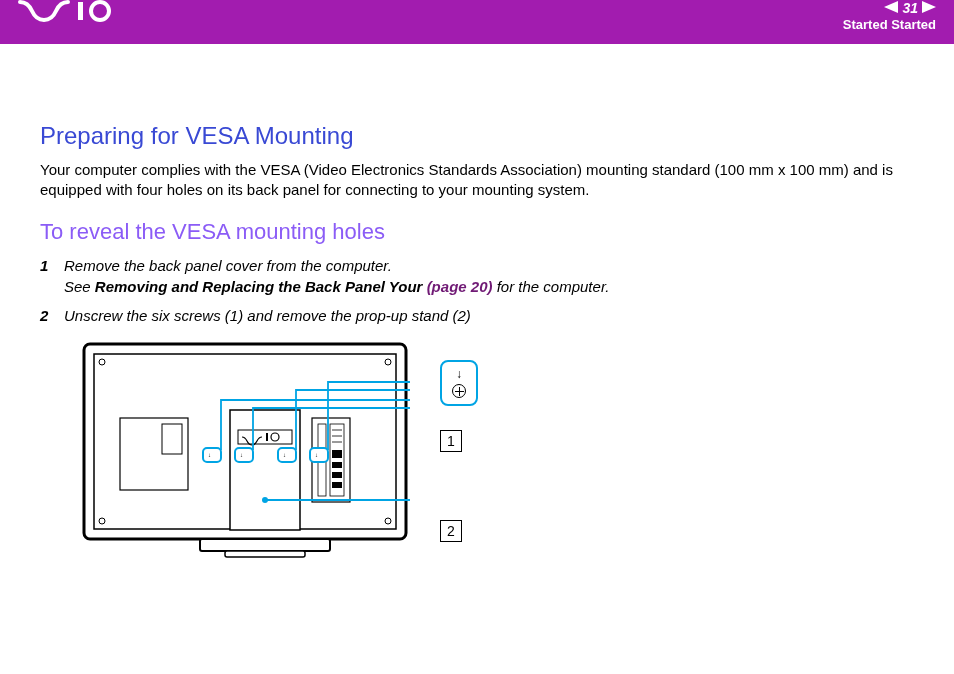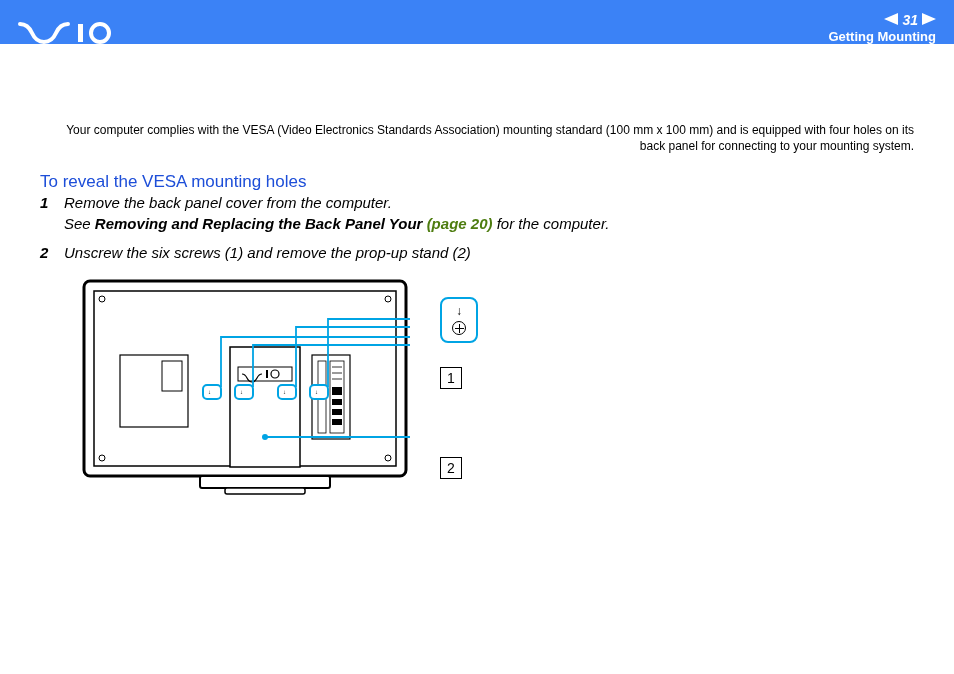--- a/index.html
+++ b/index.html
@@ -5,24 +5,24 @@
   * { margin: 0; padding: 0; box-sizing: border-box; }
   body {
     width: 954px;
     height: 674px;
     font-family: Arial, Helvetica, sans-serif;
     background: #fff;
     color: #000;
     overflow: hidden;
   }
   .header-bar {
-    background: #3b82f6;
+    background: #a21caf;
     height: 44px;
     display: flex;
-    align-items: flex-end;
+    align-items: flex-start;
     justify-content: space-between;
     padding: 0 18px 0 18px;
   }
   .vaio-logo {
     color: #fff;
     display: flex;
     align-items: center;
   }
   .header-right {
     display: flex;
@@ -52,29 +52,29 @@
   .content {
     padding: 78px 40px 0 40px;
   }
   .title {
     color: #3949d4;
     font-size: 24px;
     font-weight: normal;
     margin-bottom: 10px;
   }
   .intro {
-    font-size: 12px;
+    font-size: 15px;
     line-height: 1.35;
     margin-bottom: 18px;
-    text-align: right;
   }
   .subtitle {
-    color: #1d4ed8;
-    font-size: 17px;
+    color: #8b5cf6;
+    font-size: 22px;
     font-weight: normal;
+    margin-bottom: 10px;
   }
   ol.steps {
     list-style: none;
     counter-reset: step;
     padding-left: 0;
   }
   ol.steps > li {
     counter-increment: step;
     display: flex;
     font-size: 15px;
@@ -83,21 +83,21 @@
     font-style: italic;
   }
   ol.steps > li::before {
     content: counter(step);
     font-weight: bold;
     width: 24px;
     flex-shrink: 0;
   }
   .step-body { flex: 1; }
   .bold { font-weight: bold; }
-  .link { color: #4d7c0f; font-weight: bold; }
+  .link { color: #701a75; font-weight: bold; }
   .figure-area {
     margin-top: 14px;
     margin-left: 40px;
     display: flex;
     align-items: flex-start;
     gap: 30px;
   }
   .monitor-svg { display: block; }
   .callouts {
     display: flex;
@@ -160,25 +160,26 @@
             <polygon points="14,0 14,12 0,6" fill="#fff"></polygon>
           </svg>
       </span>
       <span class="page-num">31</span>
       <span class="nav-arrow-right">
         <svg width="14" height="12" viewBox="0 0 14 12">
             <polygon points="0,0 0,12 14,6" fill="#fff"></polygon>
           </svg>
       </span>
     </div>
-    <div class="section-label">Getting Mounting</div>
+    <div class="section-label">Started Started</div>
   </div>
 </div>
 
 <div class="content">
+  <h1 class="title">Preparing for VESA Mounting</h1>
   <p class="intro">Your computer complies with the VESA (Video Electronics Standards Association) mounting standard (100 mm x 100 mm) and is equipped with four holes on its back panel for connecting to your mounting system.</p>
   <h2 class="subtitle">To reveal the VESA mounting holes</h2>
 
   <ol class="steps">
     <li>
       <div class="step-body">
         <span>Remove the back panel cover from the computer.</span><br>
         <span>See </span><span class="bold">Removing and Replacing the Back Panel Your </span><span class="link">(page 20)</span><span> for the computer.</span>
       </div>
     </li>

